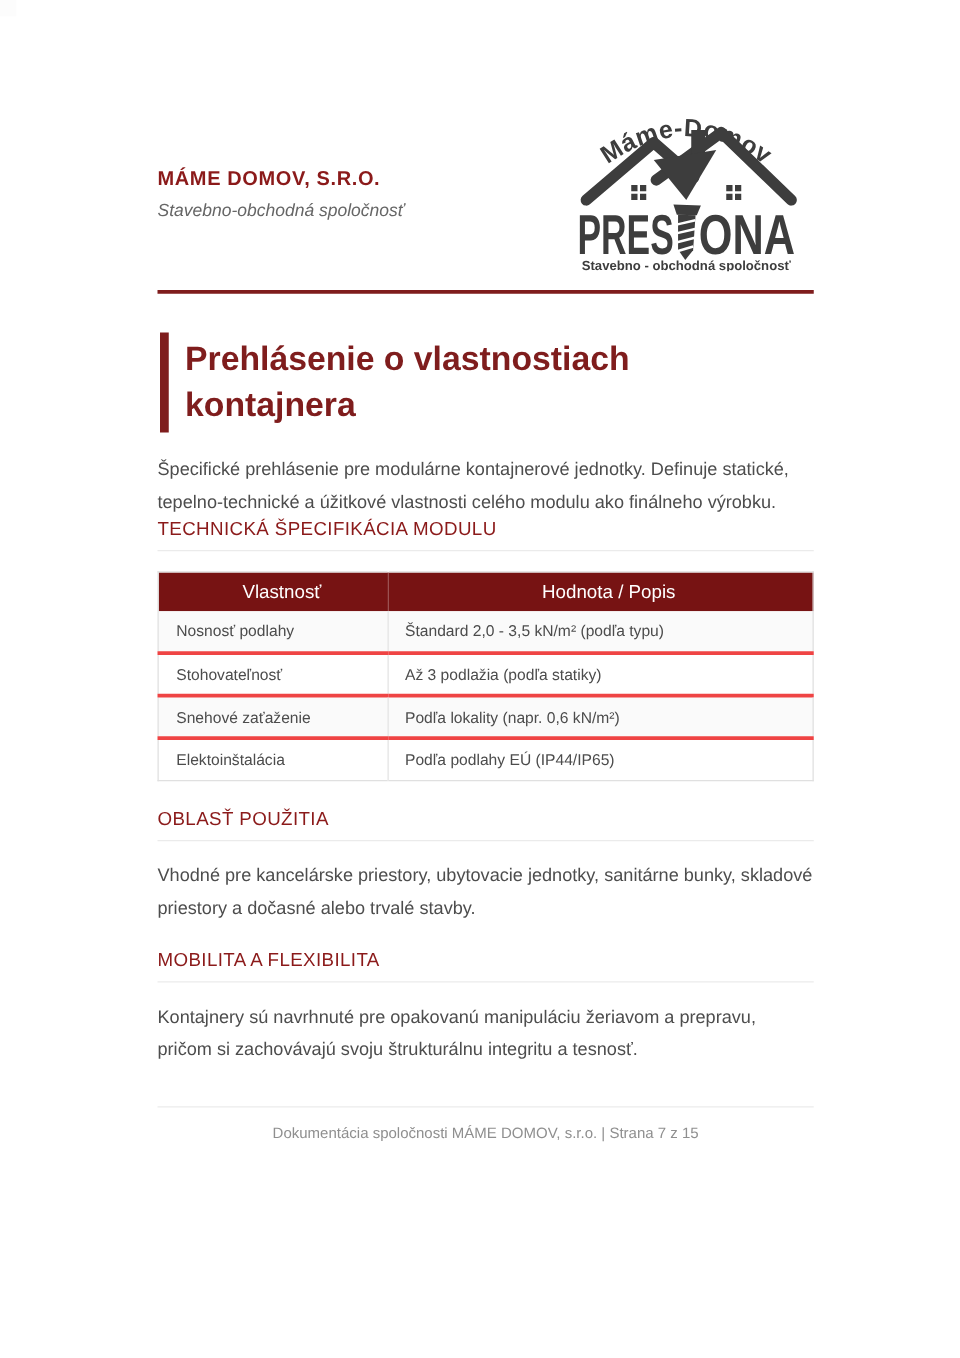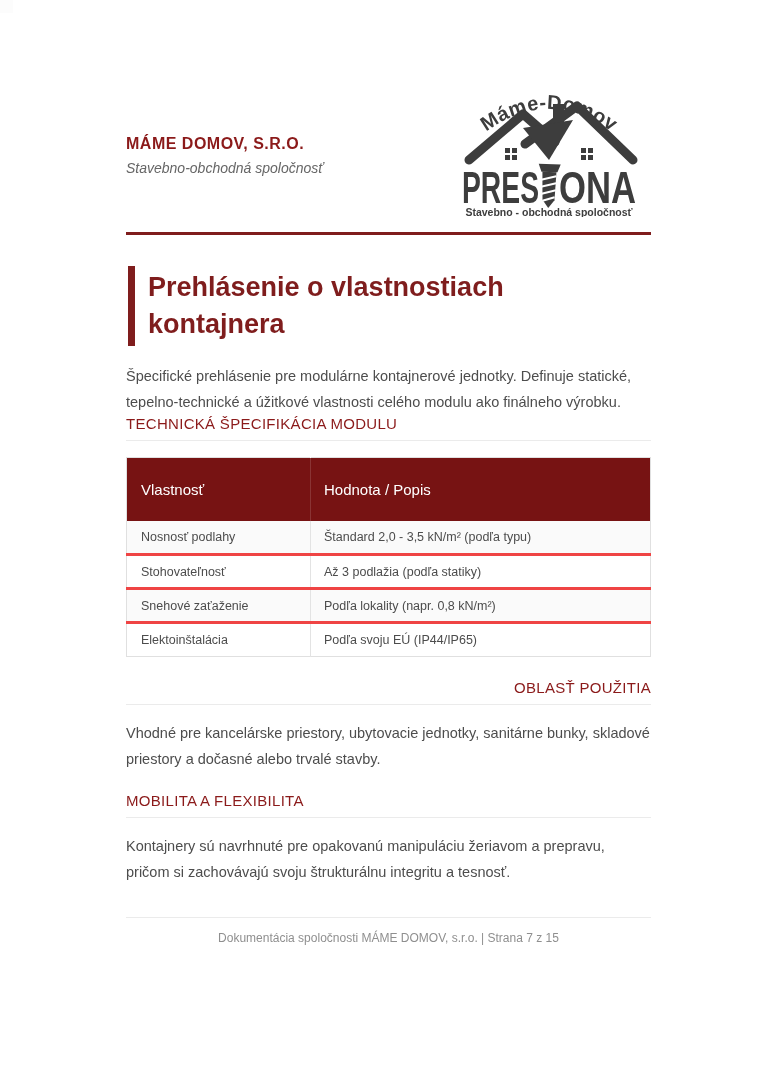--- a/index.html
+++ b/index.html
@@ -20,29 +20,29 @@
   .hdr-rule { border:none; border-top:3px solid #7f1d1d; margin-top:15px; }
 
   
   .title-block { margin-top:31px; margin-left:2px; border-left:7px solid #7f1d1d; padding:3px 30px 3px 13px; }
   .doc-title { font-size:27px; line-height:37px; font-weight:700; color:#7f1d1d; }
 
   .intro { margin-top:17px; font-size:14.5px; line-height:26px; color:#4d4d4d; }
 
   .sec-head { font-size:15px; font-weight:500; letter-spacing:0.3px;
               color:#8b1a1a; padding-bottom:8px; border-bottom:1px solid #ebebeb; }
-  .sec-head.s2 { margin-top:22px;text-align:right; }
+  .sec-head.s2 { margin-top:22px; }
   .sec-head.s3 { margin-top:20px; }
   .sec-body { margin-top:15px; font-size:14.5px; line-height:26px; color:#4d4d4d; }
 
   
   table.spec { margin-top:16px; width:100%; border-collapse:collapse; border:1px solid #e0e0e0; }
   table.spec col.c1 { width:184px; }
   table.spec thead th { background:#771313; color:#ffffff; font-weight:500; font-size:15px;
-                        text-align:left; height:63px; padding:0 0 0 14px; }
+                        text-align:center; height:31px; padding:0 0 0 14px; }
   table.spec thead th.h2 { padding-left:13px; border-left:1px solid rgba(255,255,255,0.14); }
   table.spec tbody td { height:34px; font-size:12.5px; color:#4c4c4c; padding:0 0 0 14px;
                         border-bottom:3px solid #ef4444; }
   table.spec tbody td.v { border-left:1px solid #e3e3e3; padding-left:13px; }
   table.spec tbody tr:nth-child(odd) td { background:#fafafa; }
   table.spec tbody tr:nth-child(even) td { background:#ffffff; }
   table.spec tbody tr:last-child td { border-bottom:none; }
 
   
   .foot-rule { border:none; border-top:1px solid #ebebeb; margin-top:32px; }
@@ -131,25 +131,25 @@
       <tr>
         <td>Nosnosť podlahy</td>
         <td class="v">Štandard 2,0 - 3,5 kN/m² (podľa typu)</td>
       </tr>
       <tr>
         <td>Stohovateľnosť</td>
         <td class="v">Až 3 podlažia (podľa statiky)</td>
       </tr>
       <tr>
         <td>Snehové zaťaženie</td>
-        <td class="v">Podľa lokality (napr. 0,8 kN/m²)</td>
+        <td class="v">Podľa lokality (napr. 0,6 kN/m²)</td>
       </tr>
       <tr>
         <td>Elektoinštalácia</td>
-        <td class="v">Podľa svoju EÚ (IP44/IP65)</td>
+        <td class="v">Podľa podlahy EÚ (IP44/IP65)</td>
       </tr>
     </tbody>
   </table>
 
   <div class="sec-head s2">OBLASŤ POUŽITIA</div>
   <p class="sec-body">Vhodné pre kancelárske priestory, ubytovacie jednotky, sanitárne bunky, skladové priestory a dočasné alebo trvalé stavby.</p>
 
   <div class="sec-head s3">MOBILITA A FLEXIBILITA</div>
   <p class="sec-body">Kontajnery sú navrhnuté pre opakovanú manipuláciu žeriavom a prepravu, pričom si zachovávajú svoju štrukturálnu integritu a tesnosť.</p>
 

